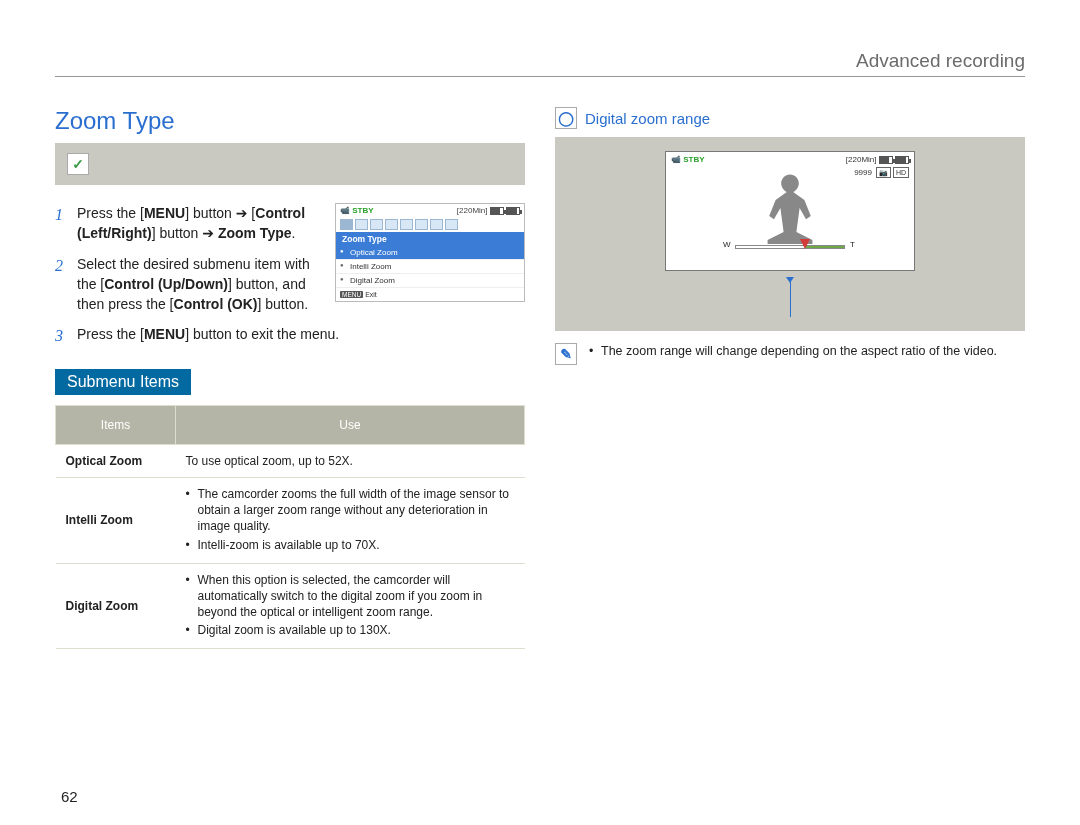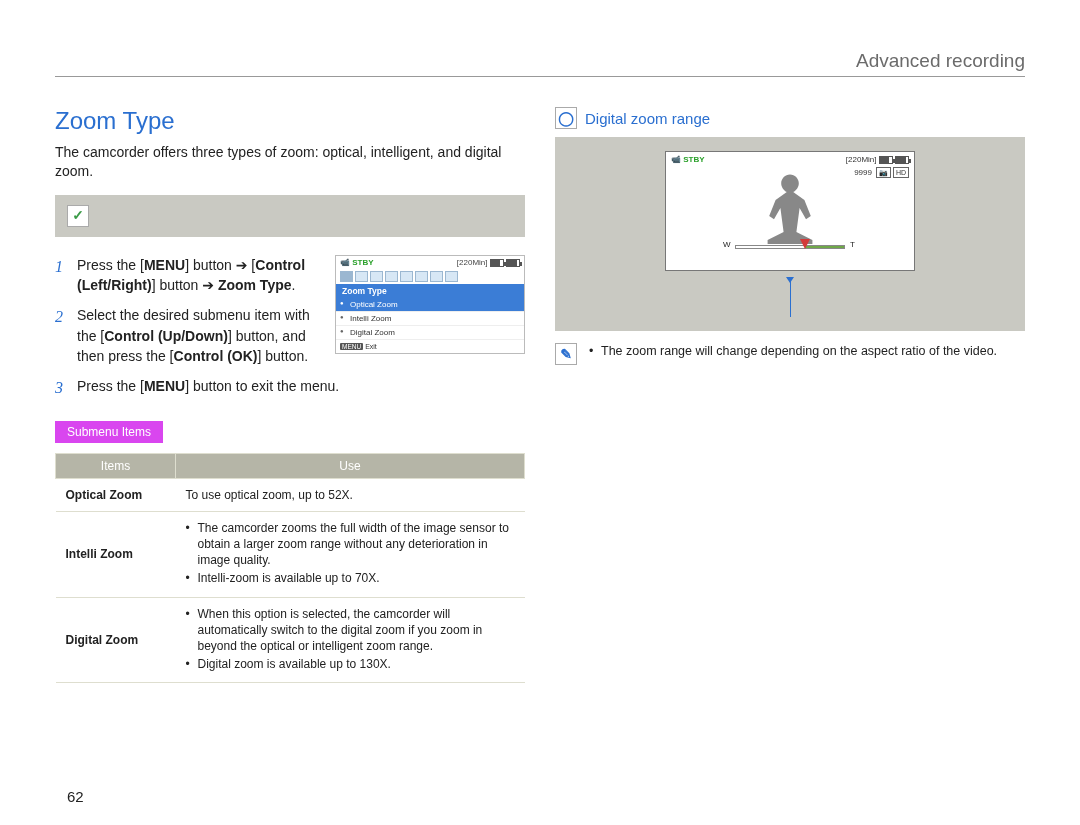--- a/index.html
+++ b/index.html
@@ -26,23 +26,23 @@
   .lcd-tabs { display:flex; gap:2px; padding:2px 4px; }
   .tab { width:13px; height:11px; background:#d7e7f5; border:1px solid #9bb7d1;}
   .tab.active { background:#9bb7d1;}
   .lcd-title { background:#3b7dd6; color:#fff; padding:2px 6px; font-weight:bold; font-size:8.5px;}
   .lcd-item { padding:2px 6px 2px 14px; color:#333; border-bottom:1px solid #eee; position:relative;}
   .lcd-item::before { content:"●"; position:absolute; left:4px; top:2px; font-size:6px; color:#666;}
   .lcd-item.sel { background:#3b7dd6; color:#fff;}
   .lcd-item.sel::before { color:#fff;}
   .lcd-exit { padding:3px 4px; color:#333; font-size:7px;}
   .lcd-exit .mbtn { display:inline-block; background:#555;color:#fff;padding:0 2px; border-radius:1px; margin-right:2px; font-size:6.5px;}
-  .sub-label { display:inline-block; background:#d946ef; color:#fff; padding:4px 12px; font-size:12px; margin-top:14px; margin-bottom:10px;}
+  .sub-label { display:inline-block; background:#0369a1; color:#fff; padding:4px 12px; font-size:16px; margin-top:14px; margin-bottom:10px;}
   table.submenu { width:100%; border-collapse:collapse; font-size:12px; }
-  table.submenu th { background:#b5b5a7; color:#fff; font-weight:normal; text-align:center; padding:5px 8px; border:1px solid #dedecf;}
+  table.submenu th { background:#b5b5a7; color:#fff; font-weight:normal; text-align:center; padding:12px 8px; border:1px solid #dedecf;}
   table.submenu td { padding:8px 10px; vertical-align:middle; border-bottom:1px solid #dedecf; color:#222; line-height:1.35;}
   table.submenu td.first { width:120px; font-weight:bold; text-align:left;}
   td ul { list-style:none; padding-left:0;}
   td ul li { position:relative; padding-left:12px; margin-bottom:2px;}
   td ul li::before { content:"•"; position:absolute; left:0; top:0;}
   .right-head { display:flex; align-items:center; gap:8px; color:#2a6fd0; font-size:15px; margin-bottom:8px;}
   .preview-box { background:#c9c9c2; padding:14px 16px 10px 16px; font-size:11px; color:#222; margin-bottom:12px;}
   .preview-lcd { width:250px; height:120px; background:#fff; border:1px solid #777; margin:0 auto 6px auto; position:relative; overflow:hidden;}
   .preview-top { display:flex; justify-content:space-between; font-size:8px; padding:3px 5px; color:#333;}
   .preview-top .stby { color:#2aa02a; font-weight:bold;}
@@ -53,39 +53,38 @@
   .zbar-knob { position:absolute; left:64%; top:-3px; width:0;height:0; border-left:5px solid transparent; border-right:5px solid transparent; border-top:10px solid #d23a3a; transform:translateX(-50%);}
   .zbar-w { position:absolute; left:-12px; top:-2px; font-size:8px;}
   .zbar-t { position:absolute; right:-10px; top:-2px; font-size:8px;}
   .pointer-line { width:1px; height:38px; background:#2a6fd0; margin:-4px auto 4px auto;}
   .pointer-arrow { width:0;height:0;border-left:4px solid transparent;border-right:4px solid transparent;border-top:6px solid #2a6fd0; margin:0 auto -2px auto;}
   .preview-cap { font-size:11.5px; line-height:1.35;}
   .info-row { display:flex; gap:12px; align-items:flex-start; font-size:12.5px; color:#222;}
   .info-row ul { list-style:none; padding-left:0;}
   .info-row ul li { position:relative; padding-left:12px; margin-bottom:6px; line-height:1.35;}
   .info-row ul li::before { content:"•"; position:absolute; left:0; top:0;}
-  .pg-num { position:absolute; bottom:20px; left:67px; font-size:15px; color:#222;}
+  .pg-num { position:absolute; bottom:20px; left:61px; font-size:15px; color:#222;}
   .batt { display:inline-block; border:1px solid #555; width:14px; height:8px; position:relative; vertical-align:middle;}
   .batt::after { content:""; position:absolute; right:-3px; top:2px; width:2px; height:4px; background:#555;}
   .batt .fill { display:block; width:80%; height:100%; background:#555;}
   b { font-weight:bold;}
   .row99 { font-size:8px; color:#333; text-align:right; padding:0 5px;}
   .hd { display:inline-block; border:1px solid #666; padding:0 2px; font-size:7px; line-height:9px; margin-left:2px;}
 </style>
 </head>
 <body>
 
 <div class="page">
   <div class="section-title">Advanced recording</div>
 
   <div class="cols">
 
     <div class="col">
       <h2 class="blue">Zoom Type</h2>
-      <p class="intro">The camcorder offers three types of zoom: optical, intelligent, and digital zoom.</p>
 
       <div class="note-box">
         <span class="icon-sq green">✓</span>
       </div>
 
       <div class="step1-wrap">
         <ol class="steps" style="flex:1">
           <li>
             <span>Press the [</span><b>MENU</b><span>] button ➔ [</span><b>Control (Left/Right)</b><span>] button ➔ </span><b>Zoom Type</b><span>.</span>
           </li>

